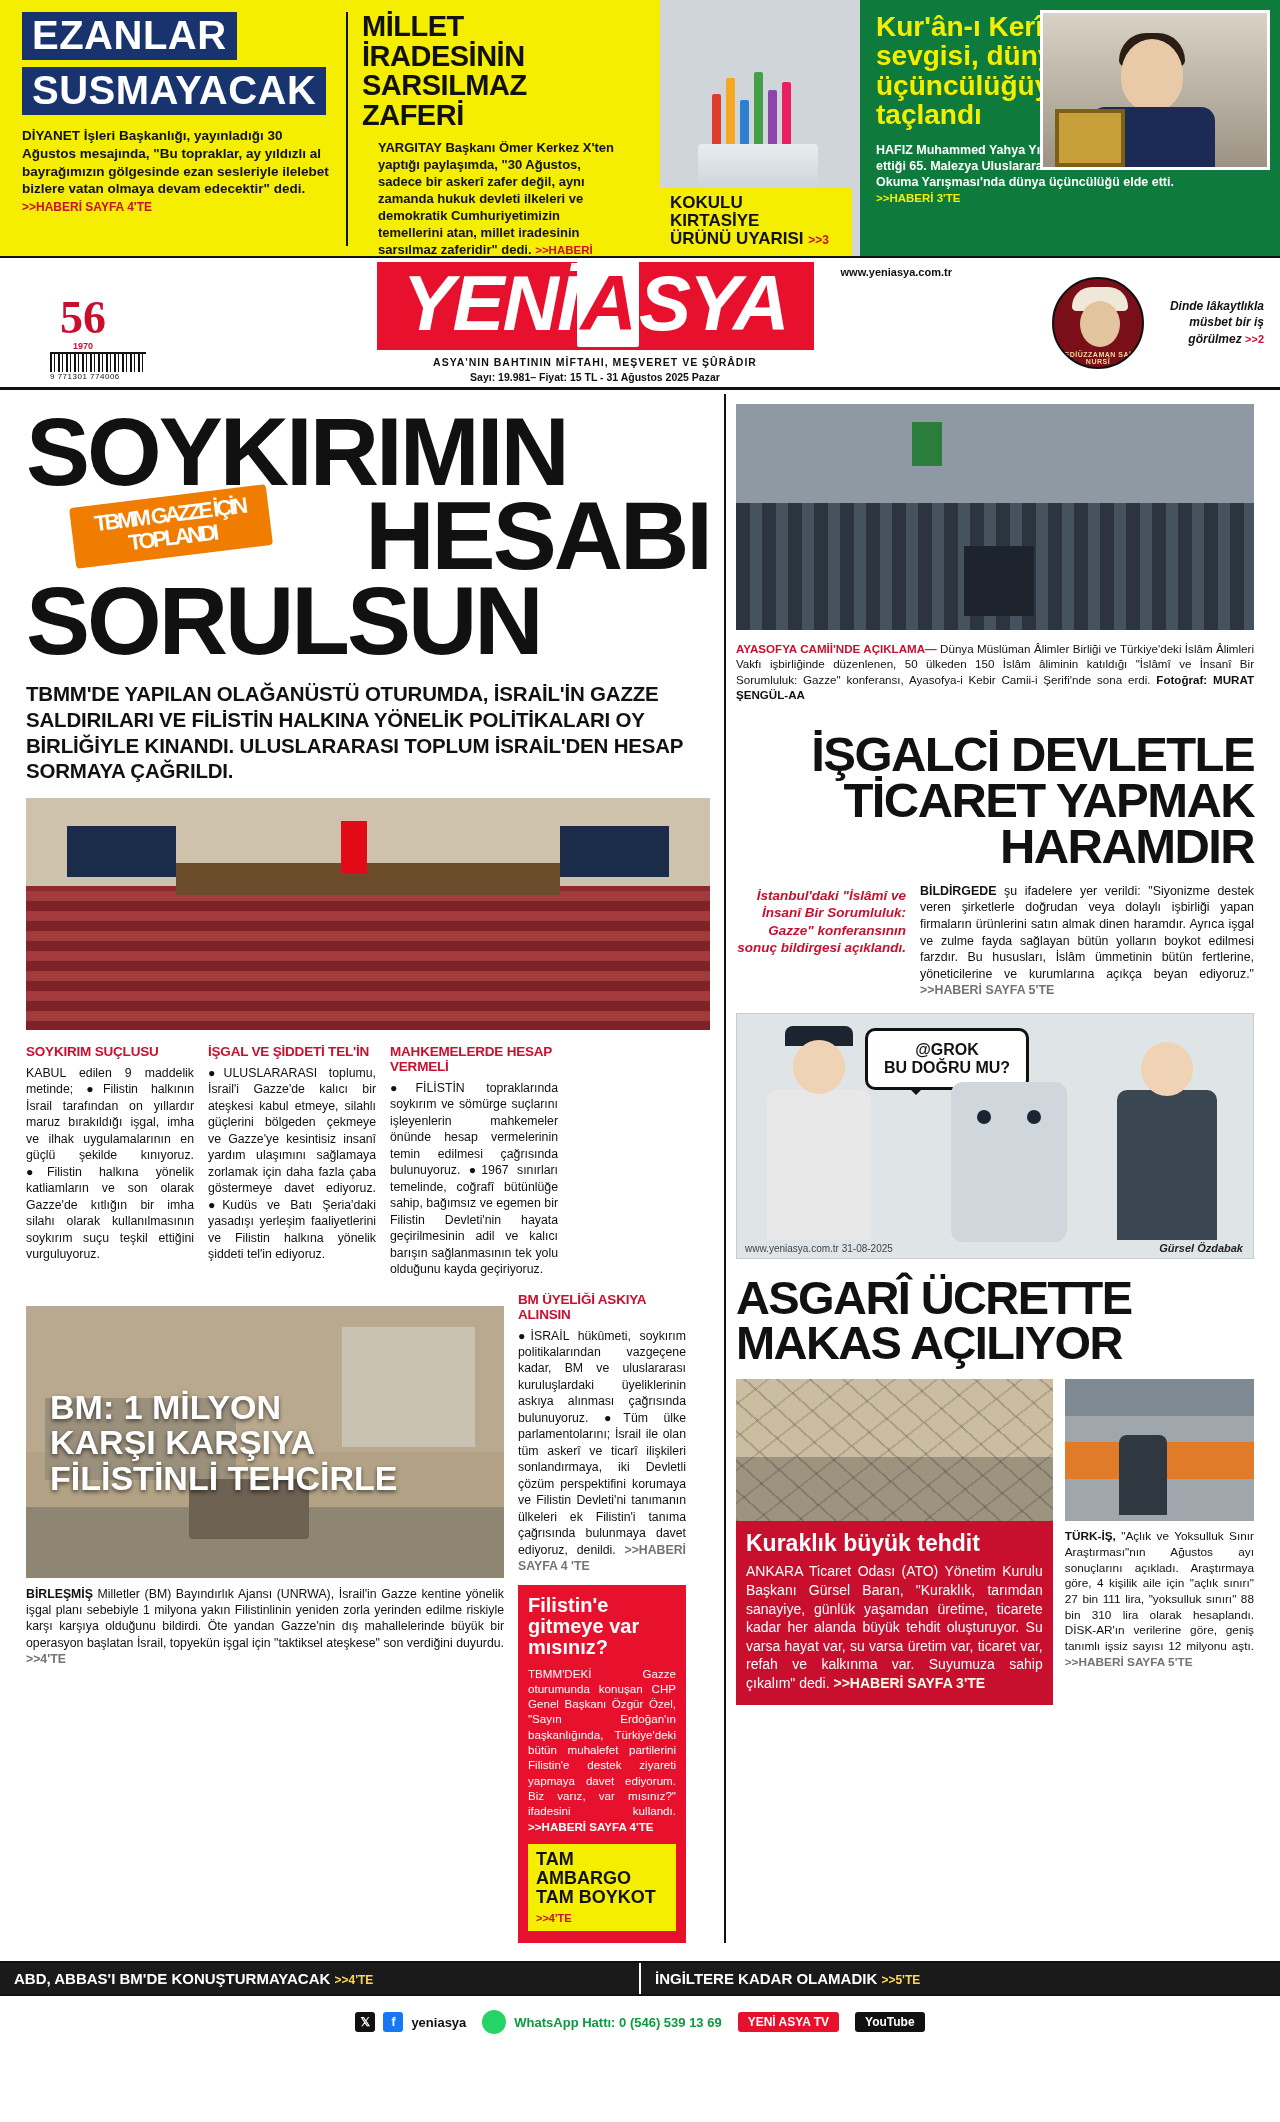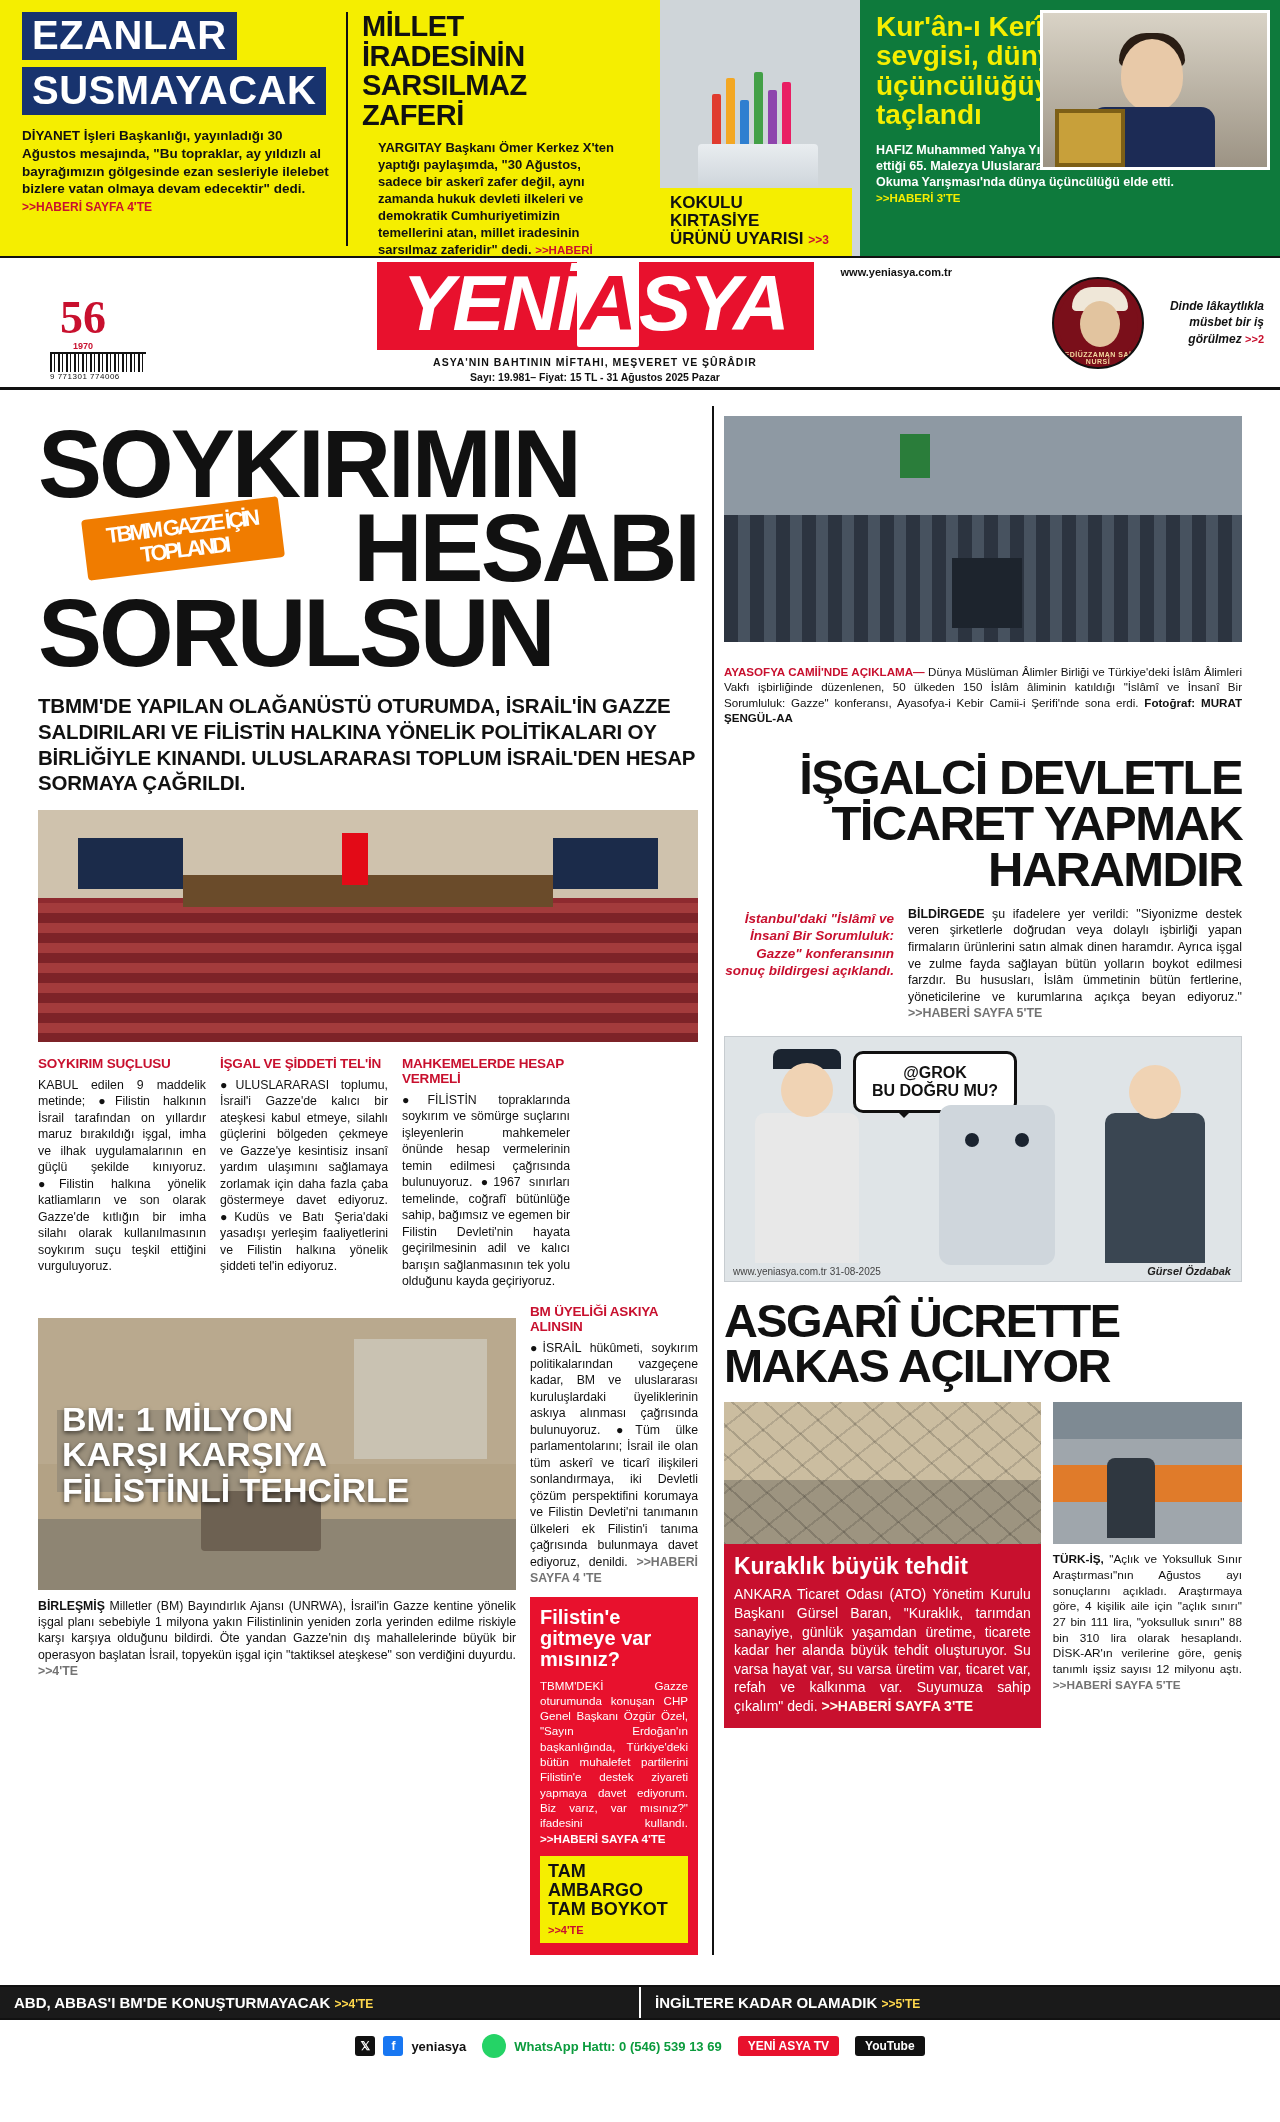--- a/index.html
+++ b/index.html
@@ -78,21 +78,21 @@
   .issue { font-size: 10.5px; font-weight:700; margin-top: 3px; }
   .said-nursi { width: 92px; height: 92px; border-radius: 50%; background:#7a0f1a; position:relative; overflow:hidden; border: 2px solid #111; }
   .said-nursi .face { position:absolute; left: 26px; top: 22px; width: 40px; height: 46px; background:#e2c49f; border-radius: 50%; }
   .said-nursi .turban { position:absolute; left: 18px; top: 8px; width: 56px; height: 24px; background:#efe7d8; border-radius: 28px 28px 6px 6px; }
   .said-nursi .ring { position:absolute; inset: 0; border-radius:50%; border: 4px solid #7a0f1a; }
   .said-nursi .txt { position:absolute; bottom: 2px; left:0; right:0; text-align:center; font-size: 7px; color:#f3d9a0; font-weight:800; letter-spacing:0.5px;}
   .right-note { width: 120px; margin-right: 16px; text-align:right; font-size: 12px; line-height: 1.35; font-style: italic; font-weight:700; }
   .right-note .ref { color:#c8102e; font-style: normal; font-size: 11px; }
 
   
-  .content { display:flex; padding: 16px; }
+  .content { display:flex; padding: 4px; }
   .col-left { width: 728px; padding: 10px 14px 0 22px; }
   .col-right { width: 552px; padding: 10px 22px 0 10px; border-left: 2px solid #111; }
 
   .headline {
     font-weight: 800; line-height: 0.88; letter-spacing: -3px; margin: 6px 0 0 0;
     font-size: 96px; text-transform: uppercase; position:relative;
   }
   .headline .l2 { text-align: right; }
   .tbmm-badge {
     position:absolute; left: 46px; top: 86px; width: 198px; transform: rotate(-7deg);
@@ -142,21 +142,21 @@
   }
   .boxred .tam .ref { color:#c8102e; font-size: 11px; }
 
   
   .photo-conf { width: 100%; height: 226px; position:relative; overflow:hidden; background:#5b6a78; }
   .pc-wall { position:absolute; inset: 0; background: linear-gradient(180deg,#8e99a3 0 44%, #6d7782 44% 100%); }
   .pc-crowd { position:absolute; left:0; right:0; bottom:0; height: 56%;
     background: repeating-linear-gradient(90deg,#2c3440 0 14px,#47525f 14px 26px); }
   .pc-flag { position:absolute; left: 34%; top: 8%; width: 30px; height: 44px; background:#2a7d3a; }
   .pc-pod { position:absolute; left: 44%; bottom: 6%; width: 70px; height: 70px; background:#1d242d; }
-  .cap-conf { font-size: 11.6px; line-height: 1.33; margin-top: 22px; text-align: justify; }
+  .cap-conf { font-size: 11.6px; line-height: 1.33; margin-top: 11px; text-align: justify; }
   .cap-conf .lead { color:#c8102e; font-weight:800; }
   .cap-conf .credit { font-weight:800; }
 
   .h2big {
     font-size: 49px; line-height: 0.94; font-weight:800; letter-spacing:-1.6px; margin: 28px 0 0 0;
     text-transform: uppercase; text-align: right;
   }
   .twocol-right { display:flex; gap: 14px; margin-top: 14px; }
   .tr-left { width: 170px; font-style: italic; font-weight:800; color:#c8102e; font-size: 13.5px; line-height:1.3; text-align:right; padding-top: 4px; }
   .tr-right { flex:1; font-size: 12.4px; line-height: 1.34; text-align: justify; }

